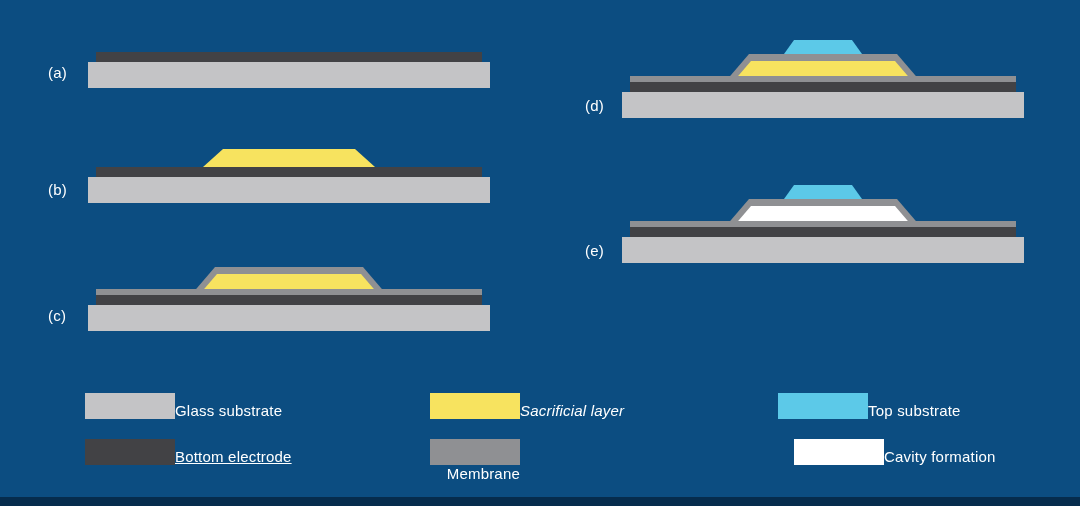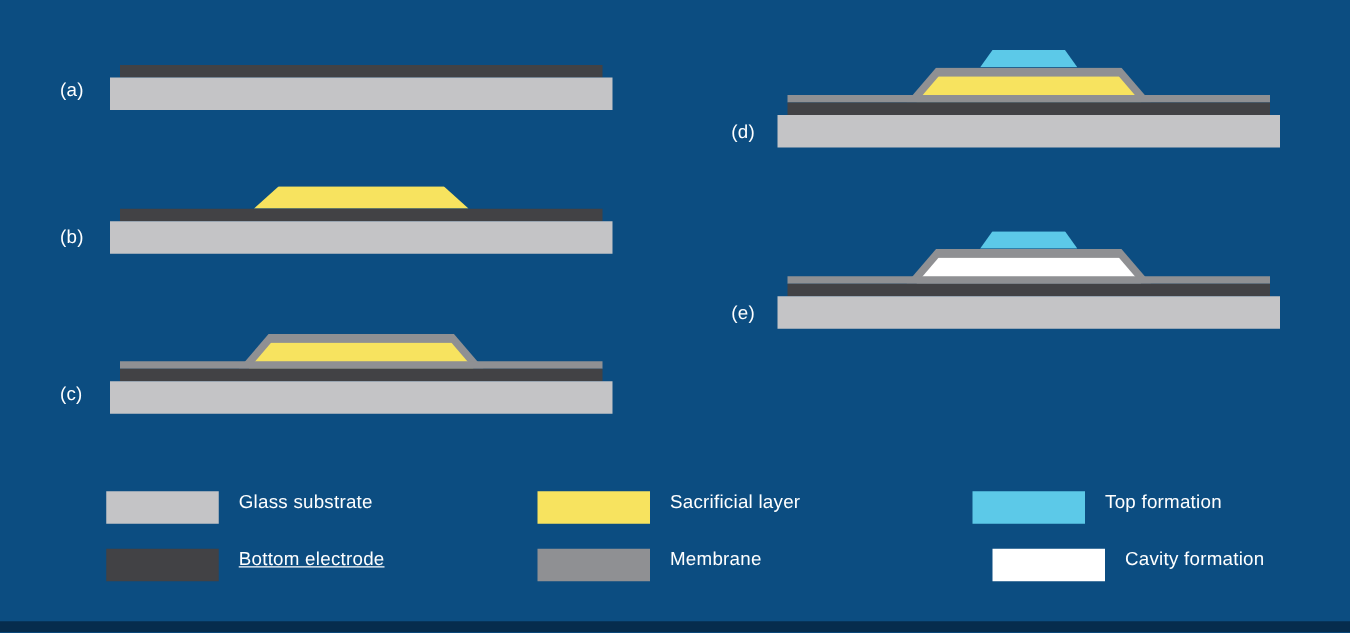--- a/index.html
+++ b/index.html
@@ -23,22 +23,21 @@
   .trap-in  { width: 180px; height: 21px; clip-path: polygon(0 100%, 100% 100%, calc(100% - 18px) 0%, 18px 0%); }
   .trap-top { width: 78px;  height: 14px; clip-path: polygon(0 100%, 100% 100%, calc(100% - 10px) 0%, 10px 0%); }
   .panel-label {
     position: absolute;
     font-size: 15px;
     letter-spacing: 0.2px;
   }
   .legend-item {
     position: absolute;
     display: flex;
-    align-items: flex-start;
-    gap: 16px;
+    align-items: flex-end;
     height: 26px;
   }
   .swatch {
     width: 90px;
     height: 26px;
     flex: 0 0 auto;
   }
   .legend-label {
     font-size: 15px;
     white-space: nowrap;
@@ -101,31 +100,31 @@
   </div>
 
   <div class="legend-item" style="left:85px; top:393px;">
     <div class="swatch" style="background-color: rgb(196, 196, 198);"></div>
     <div class="legend-label">Glass substrate</div>
   </div>
   <div class="legend-item" style="left:85px; top:439px;text-decoration:underline;">
     <div class="swatch" style="background-color: rgb(66, 66, 69);"></div>
     <div class="legend-label">Bottom electrode</div>
   </div>
-  <div class="legend-item" style="left:430px; top:393px;">
+  <div class="legend-item" style="left:430px; top:393px;font-style:italic;">
     <div class="swatch" style="background-color: rgb(247, 227, 95);"></div>
     <div class="legend-label">Sacrificial layer</div>
   </div>
-  <div class="legend-item" style="left:430px; top:439px;">
+  <div class="legend-item" style="left:430px; top:439px;flex-direction:column;">
     <div class="swatch" style="background-color: rgb(143, 144, 147);"></div>
     <div class="legend-label">Membrane</div>
   </div>
   <div class="legend-item" style="left:778px; top:393px;">
     <div class="swatch" style="background-color: rgb(92, 201, 232);"></div>
-    <div class="legend-label">Top formation</div>
+    <div class="legend-label">Top substrate</div>
   </div>
   <div class="legend-item" style="left:794px; top:439px;">
     <div class="swatch" style="background-color: rgb(255, 255, 255);"></div>
     <div class="legend-label">Cavity formation</div>
   </div>
 
   <div class="footer-bar"></div>
 </div>
 
 </body></html>

